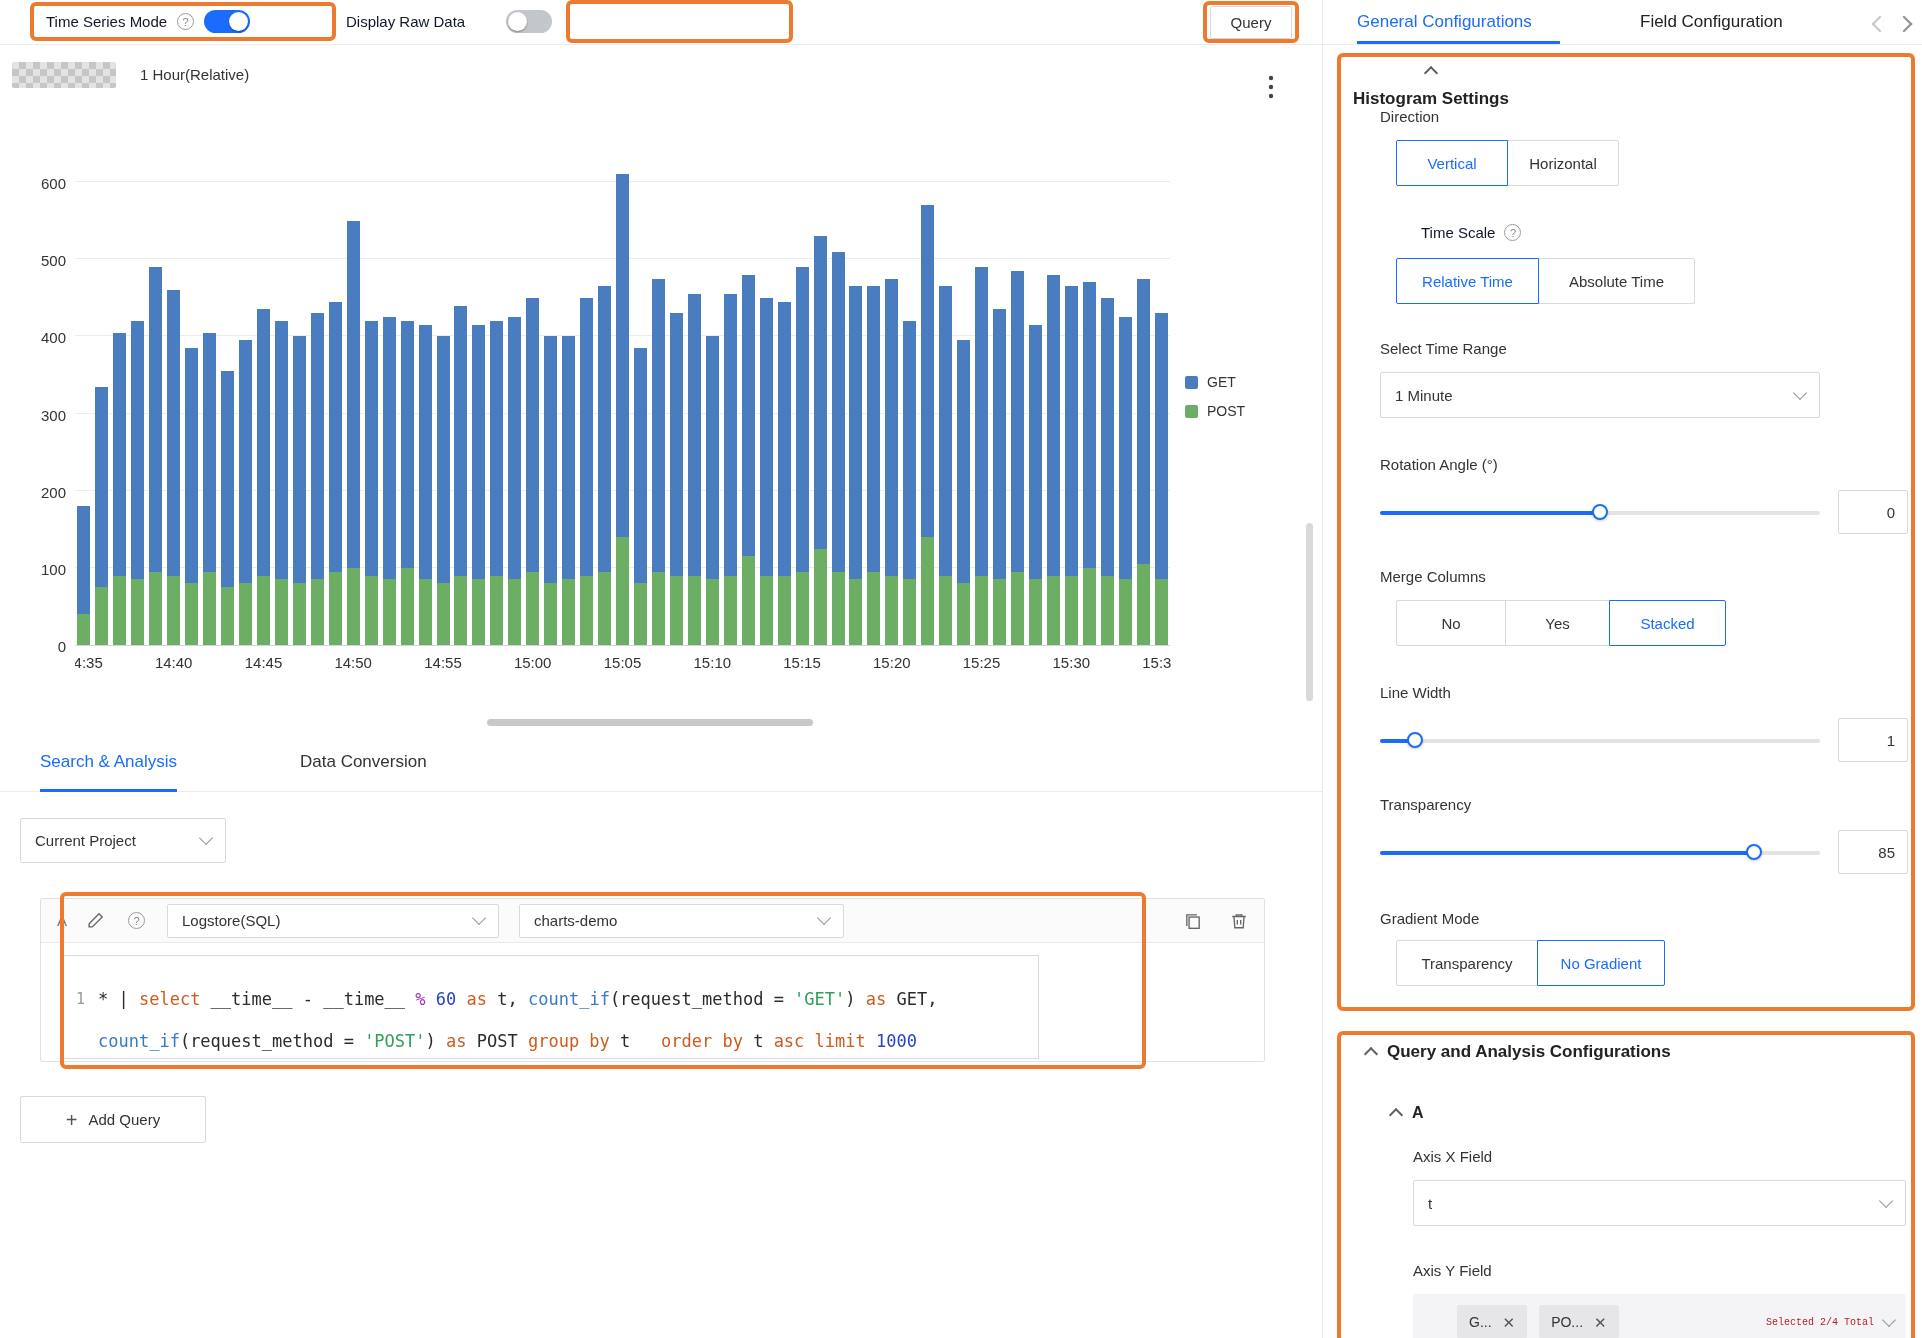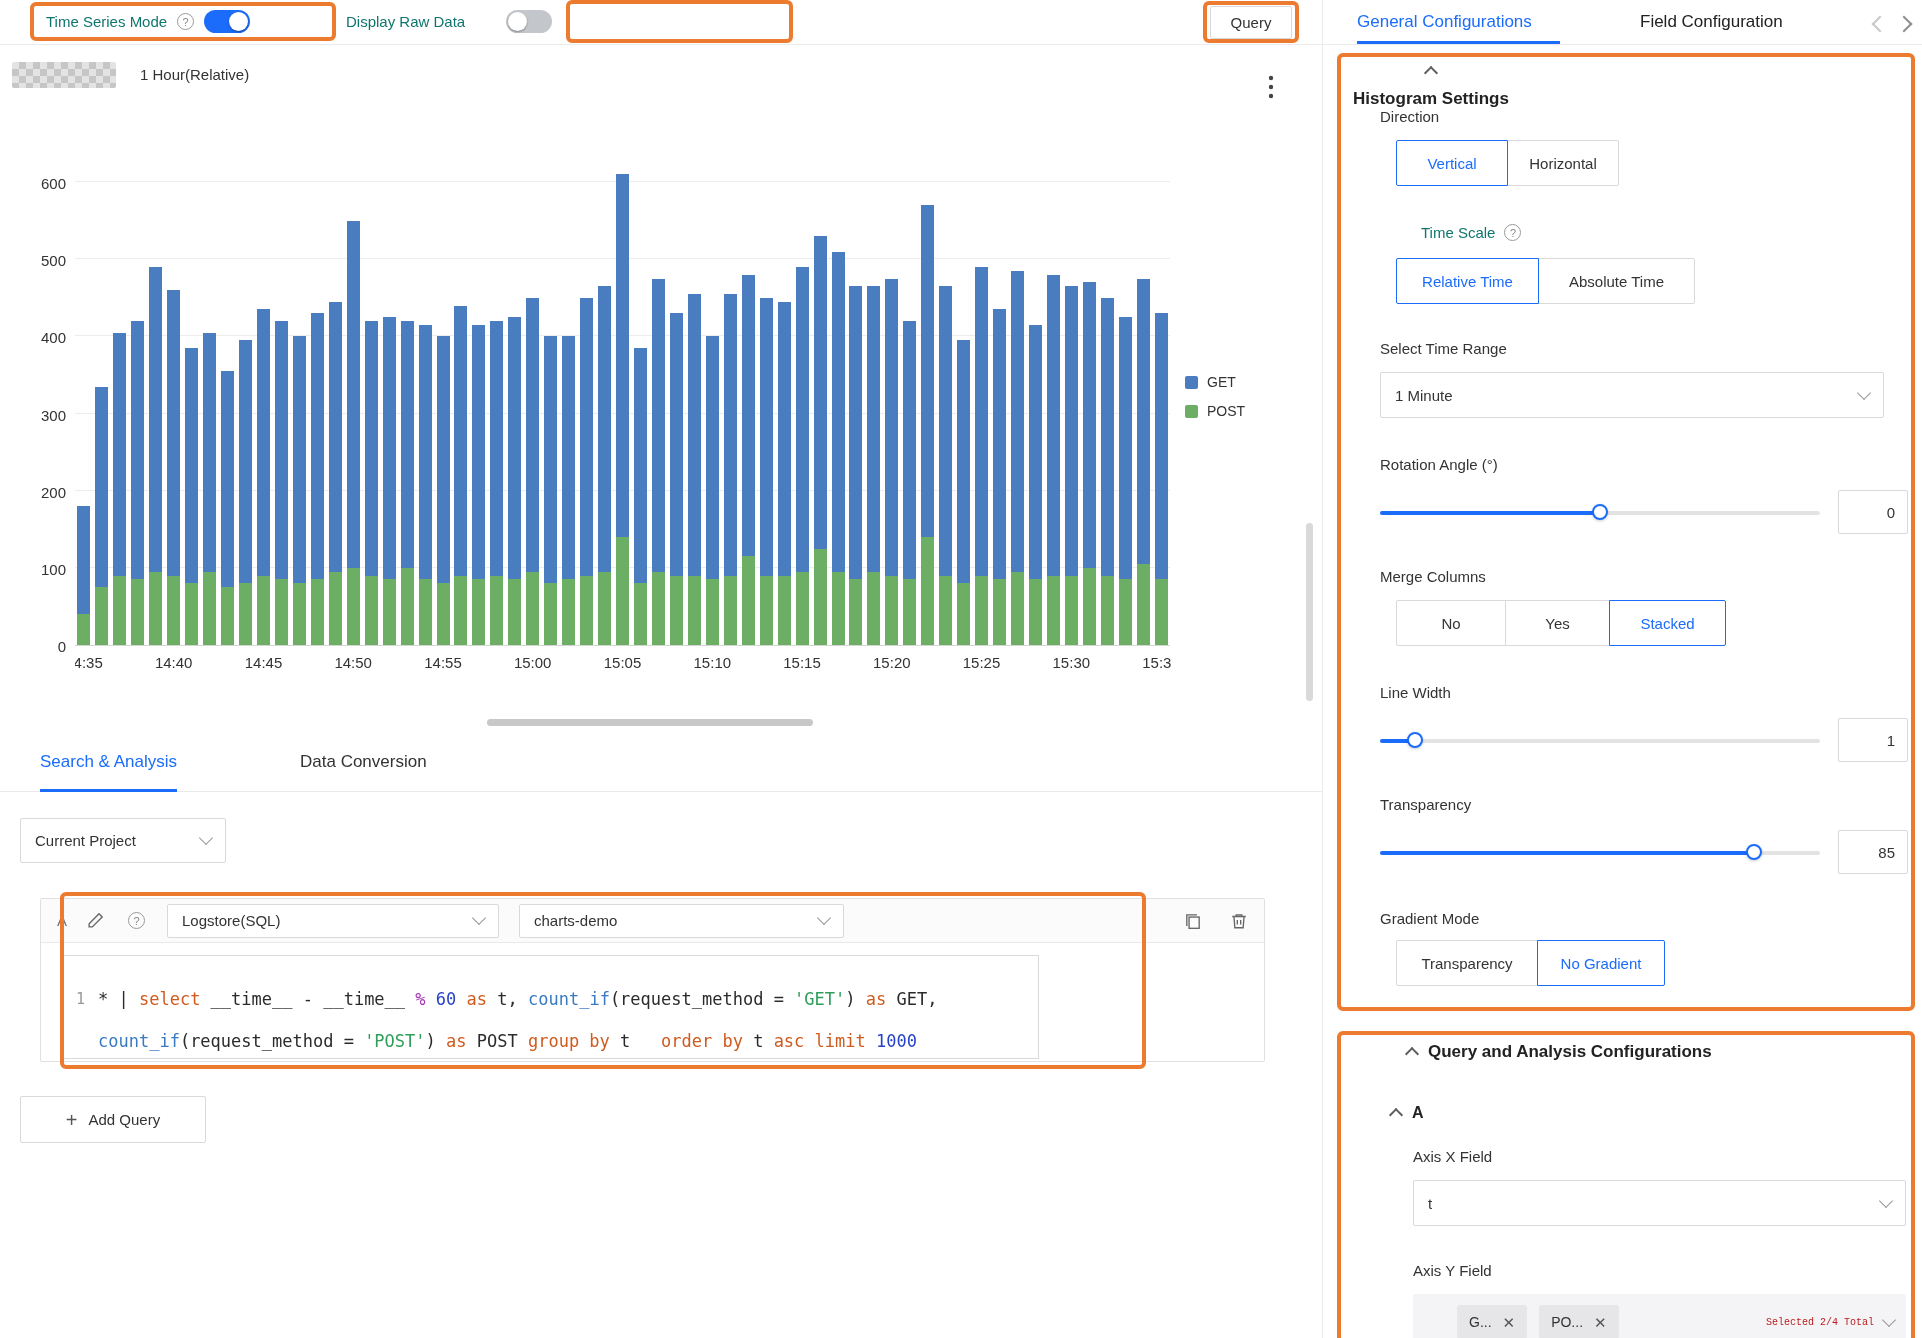--- a/index.html
+++ b/index.html
@@ -1,21 +1,21 @@
 <!DOCTYPE html>
 <html><head>
 <meta charset="utf-8">
 <style>
   html,body{margin:0;padding:0;background:#fff;}
   .app{position:relative;width:1922px;height:1338px;background:#fff;overflow:hidden;
        font-family:"Liberation Sans",sans-serif;color:#333;}
   .abs{position:absolute;}
   .hl{position:absolute;border:4px solid #ED7B2F;border-radius:6px;pointer-events:none;z-index:60;box-sizing:border-box;}
   .hline{position:absolute;background:#ebebeb;}
-  .lbl15{font-size:15px;color:#0f766e;white-space:nowrap;}
+  .lbl15{font-size:15px;color:#0f172a;white-space:nowrap;}
   .flabel{position:absolute;font-size:15px;color:#333;white-space:nowrap;}
   .sec-title{position:absolute;display:flex;align-items:center;gap:11px;font-size:17px;font-weight:700;color:#222;}
   
   .toggle{position:relative;width:46px;height:23px;border-radius:12px;display:inline-block;cursor:pointer;}
   .toggle .knob{position:absolute;top:2px;width:19px;height:19px;border-radius:50%;background:#fff;box-shadow:0 1px 2px rgba(0,0,0,.35);}
   .toggle.on{background:#1b6cfa;} .toggle.on .knob{right:2px;}
   .toggle.off{background:#c3c6cb;} .toggle.off .knob{left:2px;}
   
   .help{width:17px;height:17px;border-radius:50%;border:1px solid #9a9a9a;color:#8a8a8a;font-size:11px;
         display:inline-flex;align-items:center;justify-content:center;box-sizing:border-box;cursor:pointer;flex:0 0 auto;}
@@ -595,21 +595,21 @@
   <div class="abs" style="left:1380px;top:224px;display:flex;align-items:center;gap:9px;margin-left:41px;">
     <span class="lbl15">Time Scale</span>
     <span class="help">?</span>
   </div>
   <div class="btn-group" style="left:1380px;top:258px;">
     <button class="gbtn sel" style="width:143px;">Relative Time</button>
     <button class="gbtn" style="width:157px;">Absolute Time</button>
   </div>
 
   <div class="flabel" style="left:1380px;top:340px;">Select Time Range</div>
-  <div class="select abs" style="left:1380px;top:372px;width:504px;height:46px;">
+  <div class="select abs" style="left:1380px;top:372px;width:440px;height:46px;">
     <span>1 Minute</span>
     <span class="cdown"></span>
   </div>
 
   <div class="flabel" style="left:1380px;top:456px;">Rotation Angle (°)</div>
   <div class="slider" style="left:1380px;top:503px;width:440px;">
     <div class="sl-track"></div>
     <div class="sl-fill" style="width: 50%;"></div>
     <div class="sl-thumb" style="left: 50%;"></div>
   </div>
@@ -639,21 +639,21 @@
   <div class="valbox" style="left:1838px;top:830px;">85</div>
 
   <div class="flabel" style="left:1380px;top:910px;">Gradient Mode</div>
   <div class="btn-group" style="left:1380px;top:940px;">
     <button class="gbtn" style="width:142px;">Transparency</button>
     <button class="gbtn sel" style="width:128px;">No Gradient</button>
   </div>
 
   <div class="hl" style="left:1337px;top:53px;width:578px;height:958px;"></div>
 
-  <div class="sec-title" style="left:1407px;top:1042px;text-align:right;">
+  <div class="sec-title" style="left:1366px;top:1042px;text-align:right;">
     <span class="cup"></span>
     <span>Query and Analysis Configurations</span>
   </div>
 
   <div class="abs" style="left:1391px;top:1104px;display:flex;align-items:center;gap:11px;font-size:16px;font-weight:700;color:#222;cursor:pointer;">
     <span class="cup"></span>
     <span>A</span>
   </div>
 
   <div class="flabel" style="left:1413px;top:1148px;">Axis X Field</div>

